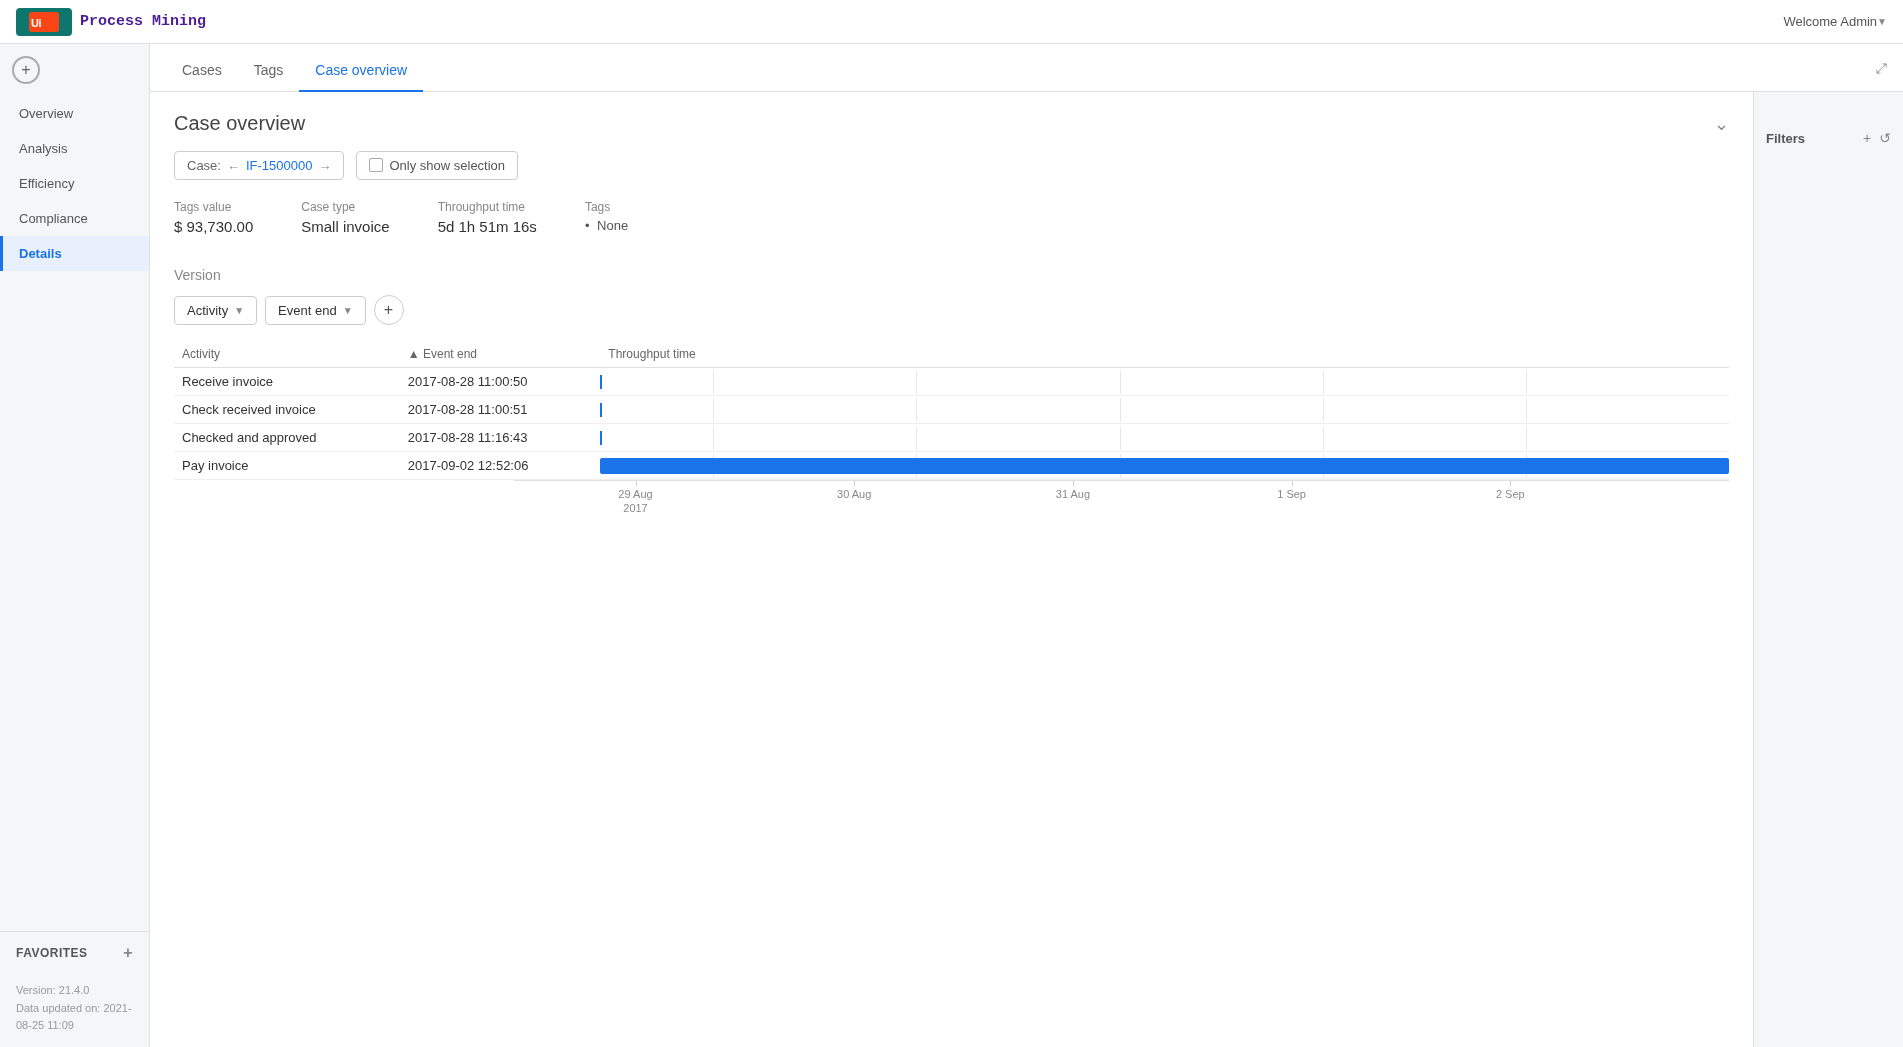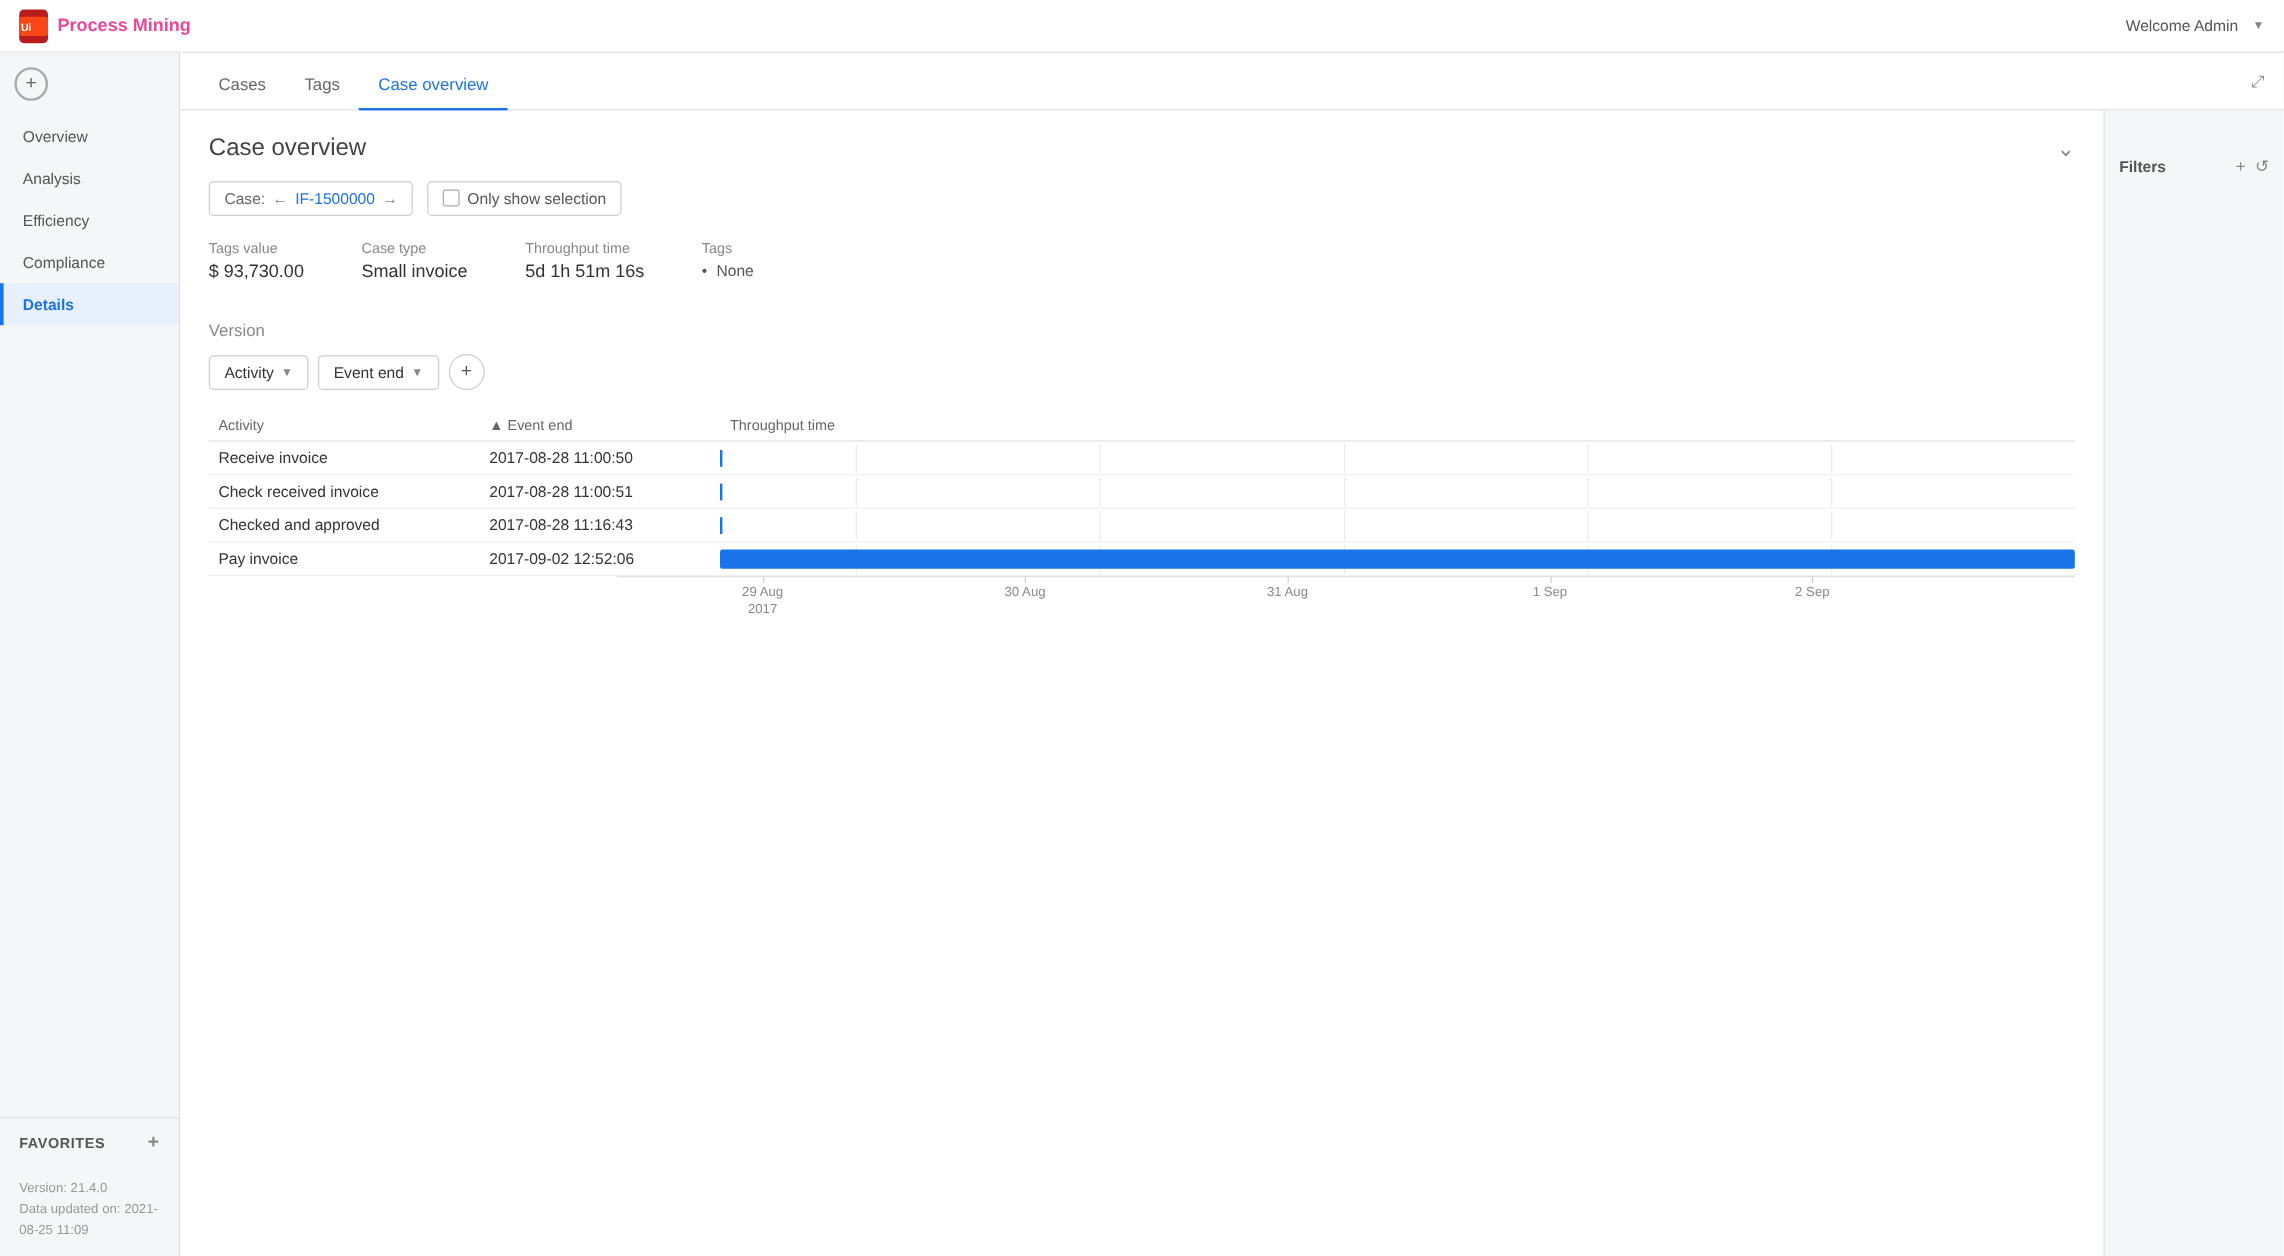--- a/index.html
+++ b/index.html
@@ -16,41 +16,42 @@
       border-bottom: 1px solid #e0e0e0;
       flex-shrink: 0;
       z-index: 10;
     }
     .logo-area {
       display: flex;
       align-items: center;
       gap: 8px;
     }
     .logo-box {
-      width: 24px;
+      width: 56px;
       height: 28px;
-      background: #b91c1c;
+      background: #0f766e;
       border-radius: 4px;
       display: flex;
       align-items: center;
       justify-content: center;
       color: #fff;
       font-weight: 900;
       font-size: 11px;
       letter-spacing: -0.5px;
     }
     .app-title {
       font-size: 15px;
       font-weight: 600;
-      color: #ec4899;
+      color: #4c1d95;
+      font-family: Liberation Mono, monospace;
     }
     .welcome-area {
       display: flex;
       align-items: center;
-      gap: 12px;
+      gap: 0;
       color: #555;
       font-size: 13px;
     }
     .welcome-area .chevron { font-size: 10px; color: #888; }
 
     
     .main-layout {
       display: flex;
       flex: 1;
       overflow: hidden;

